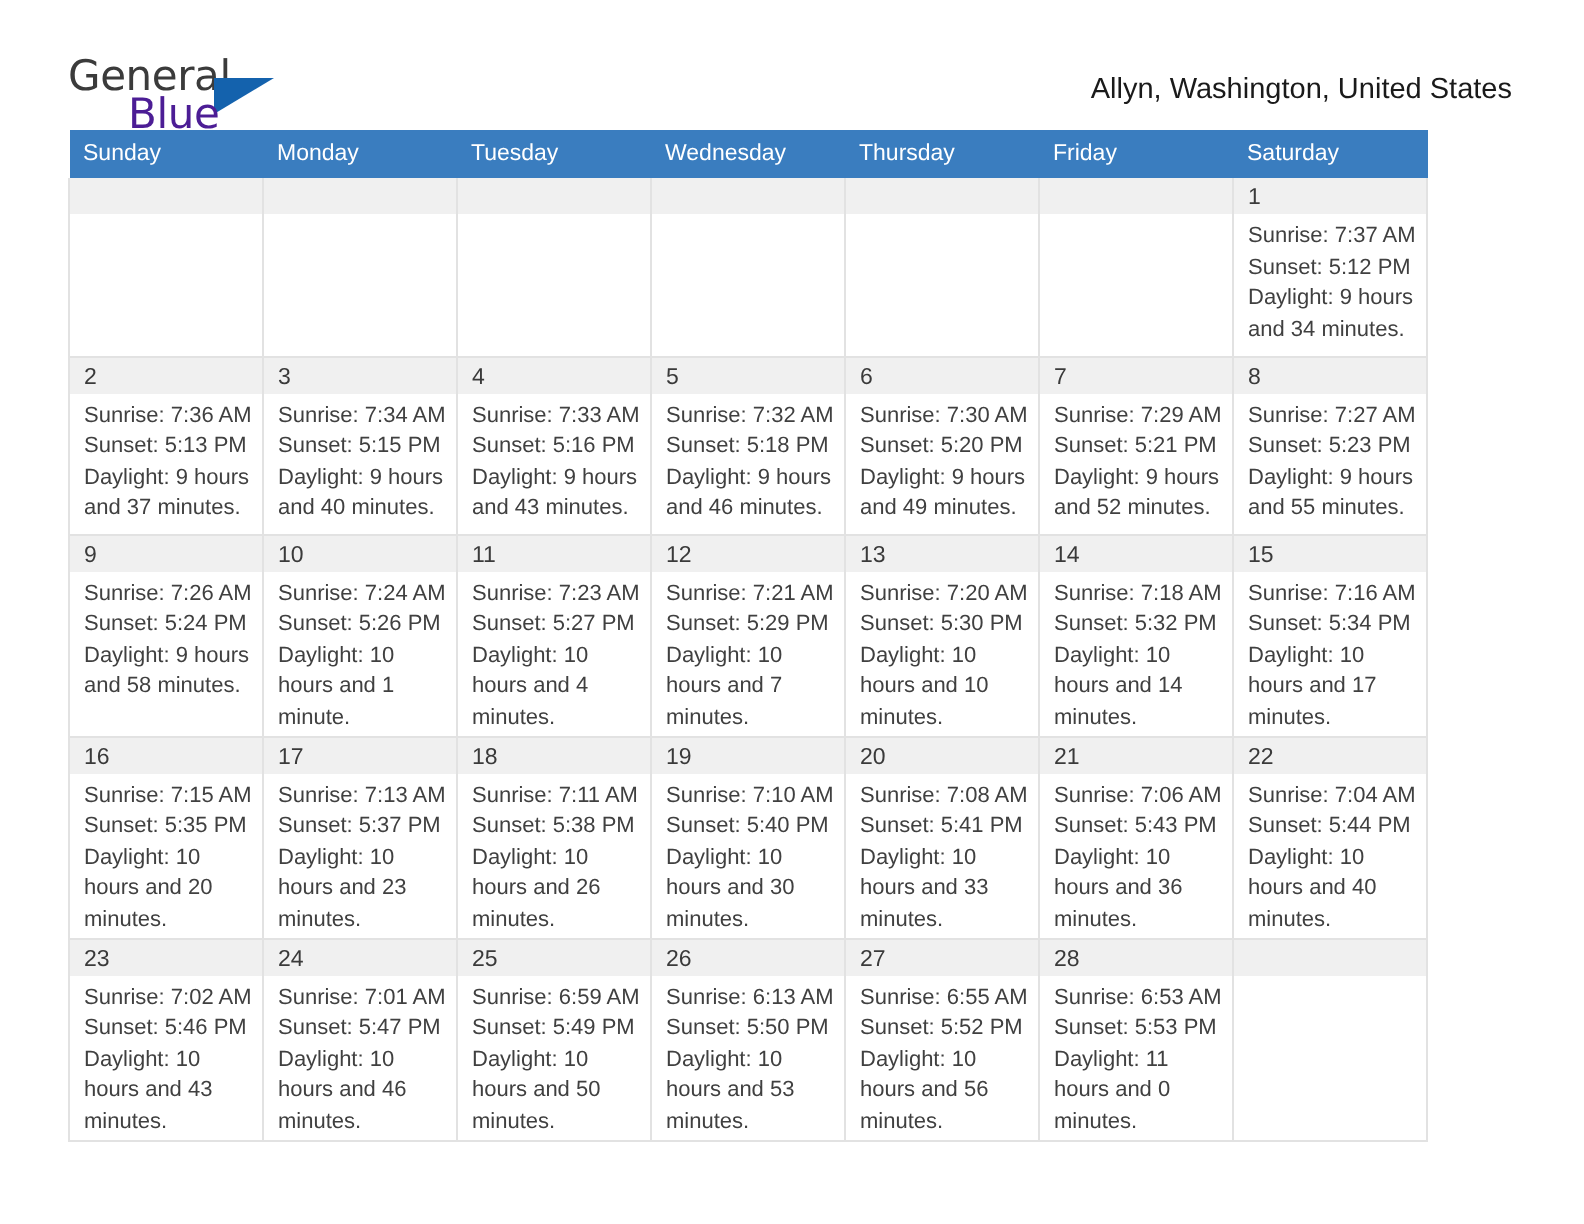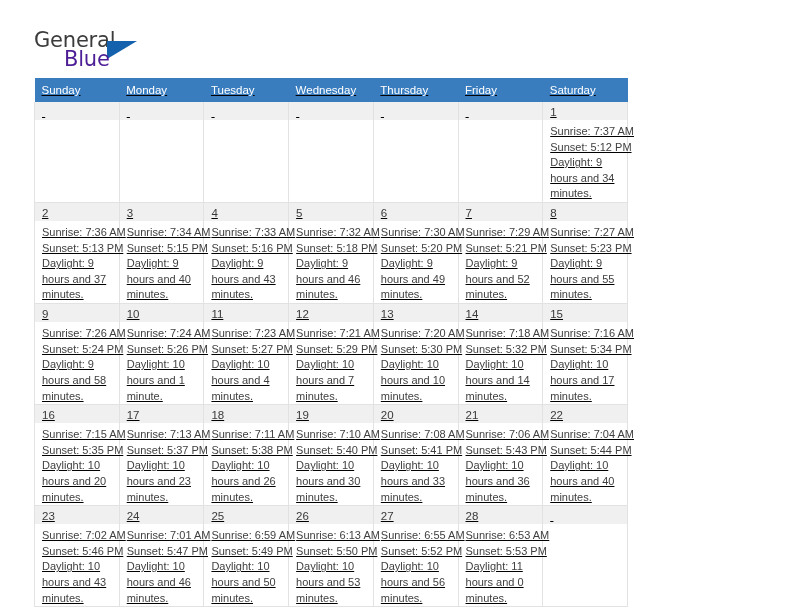--- a/index.html
+++ b/index.html
@@ -17,25 +17,25 @@
   .page {
     position: relative;
     width: 792px;
     height: 612px;
     box-sizing: border-box;
   }
 
   
   .header {
     display: flex;
-    align-items: center;
+    align-items: flex-start;
     justify-content: space-between;
     padding: 28px 36px 0 34px;
     box-sizing: border-box;
-    height: 78px;
+    height: 65px;
   }
   .logo {
     position: relative;
     width: 115px;
     height: 46px;
     line-height: 1;
     user-select: none;
   }
   .logo-general {
     position: absolute;
@@ -81,24 +81,23 @@
     margin-top: 7px;
     line-height: 1.2;
   }
 
   
   .cal-wrap {
     padding: 0 34px;
     box-sizing: border-box;
   }
   table.calendar {
-    width: 594px;
+    width: 680px;
     border-collapse: collapse;
     table-layout: fixed;
-    text-decoration: underline;
   }
   table.calendar thead th {
     background: #3a7dbf;
     color: #ffffff;
     font-size: 11.5px;
     font-weight: normal;
     text-align: left;
     padding: 6px 0 6px 7px;
     height: 20px;
     box-sizing: border-box;
@@ -148,20 +147,21 @@
 
   <div class="header">
 
     <div class="logo">
       <span class="logo-general">General</span>
       <span class="logo-triangle"></span>
       <span class="logo-blue">Blue</span>
     </div>
 
     <div class="title-block">
+      <div class="cal-subtitle">Allyn, Washington, United States</div>
     </div>
 
   </div>
 
   <div class="cal-wrap">
     <table class="calendar">
       <thead>
         <tr id="weekday-row">
             <th>Sunday</th>
             <th>Monday</th>

